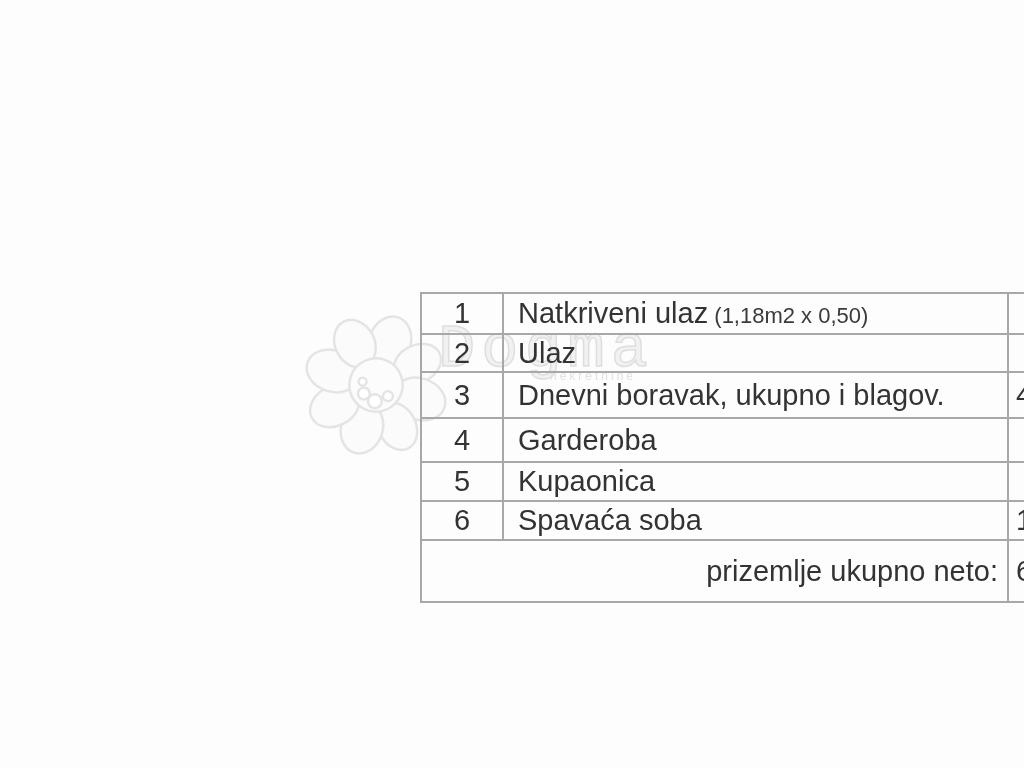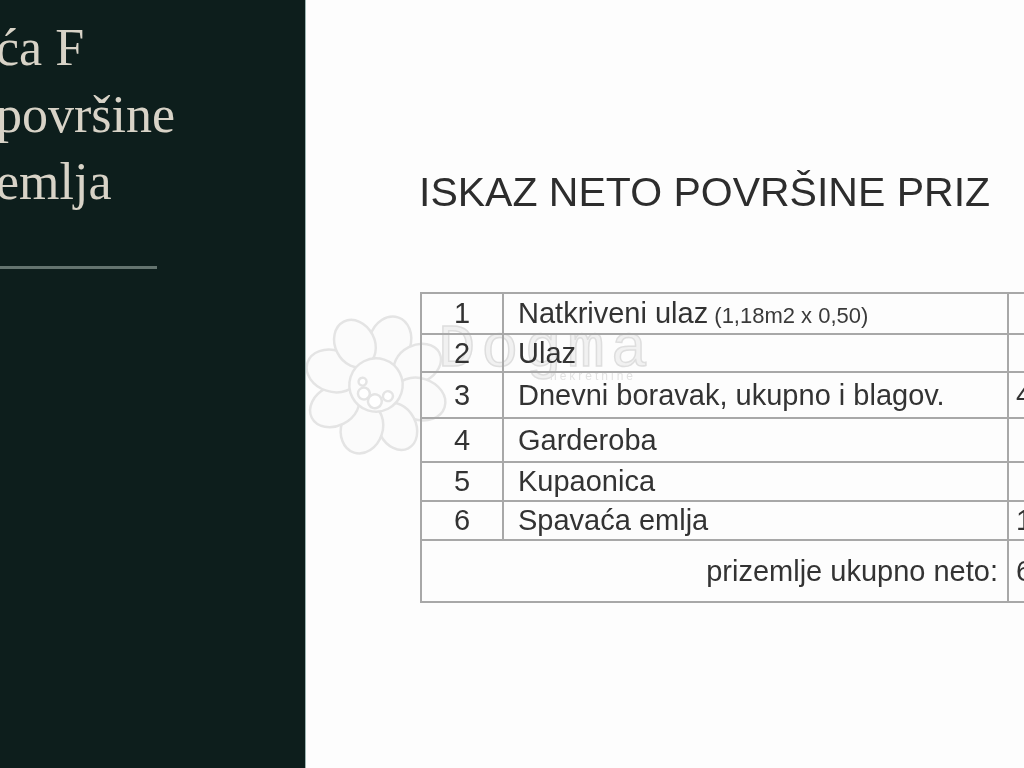--- a/index.html
+++ b/index.html
@@ -169,21 +169,20 @@
         <circle cx="71" cy="92" r="6" fill="#ffffff"></circle>
         <circle cx="84" cy="96" r="7" fill="#ffffff"></circle>
         <circle cx="95" cy="87" r="5" fill="#ffffff"></circle>
         <circle cx="66" cy="81" r="4" fill="#ffffff"></circle>
       </g>
     </svg>
     <div class="wm-brand">Dogma</div>
     <div class="wm-subtext">nekretnine</div>
   </div>
 
-  <div class="page-title">ISKAZ NETO POVRŠINE PRIZ</div>
 
   <table class="area-table">
     <colgroup>
       <col style="width:82px">
       <col style="width:505px">
       <col style="width:103px">
     </colgroup>
     <tbody>
       <tr style="height:41px">
         <td class="num">1</td>
@@ -205,32 +204,24 @@
         <td class="name"><span>Garderoba</span></td>
         <td class="val"></td>
       </tr>
       <tr style="height:39px">
         <td class="num">5</td>
         <td class="name"><span>Kupaonica</span></td>
         <td class="val"></td>
       </tr>
       <tr style="height:39px">
         <td class="num">6</td>
-        <td class="name"><span>Spavaća emlja</span></td>
+        <td class="name"><span>Spavaća soba</span></td>
         <td class="val">1</td>
       </tr>
       <tr style="height:62px">
         <td class="total-label" colspan="2">prizemlje ukupno neto:</td>
         <td class="val">6</td>
       </tr>
     </tbody>
   </table>
 
-  <div class="sidebar">
-    <div class="sidebar-title">
-      <div>ća F</div>
-      <div>površine</div>
-      <div>emlja</div>
-    </div>
-    <div class="sidebar-rule"></div>
-  </div>
 
 </div>
 
 </body></html>

